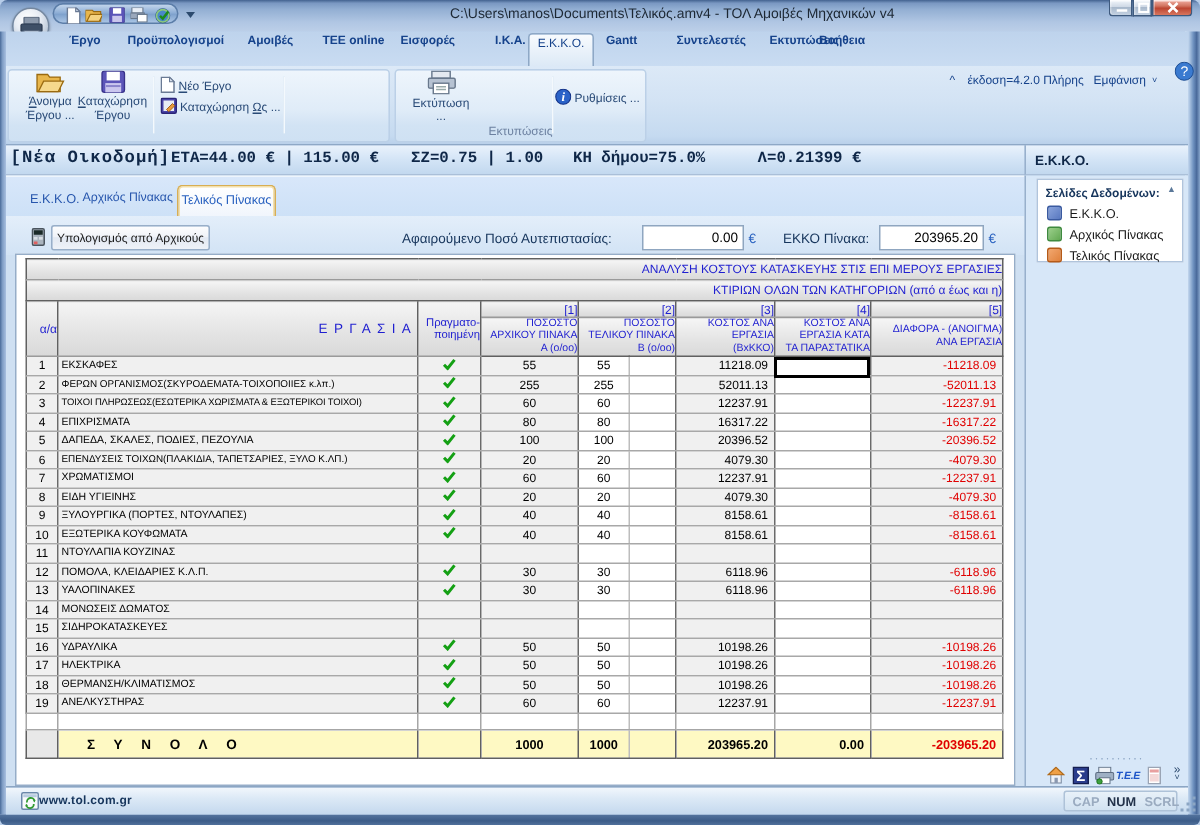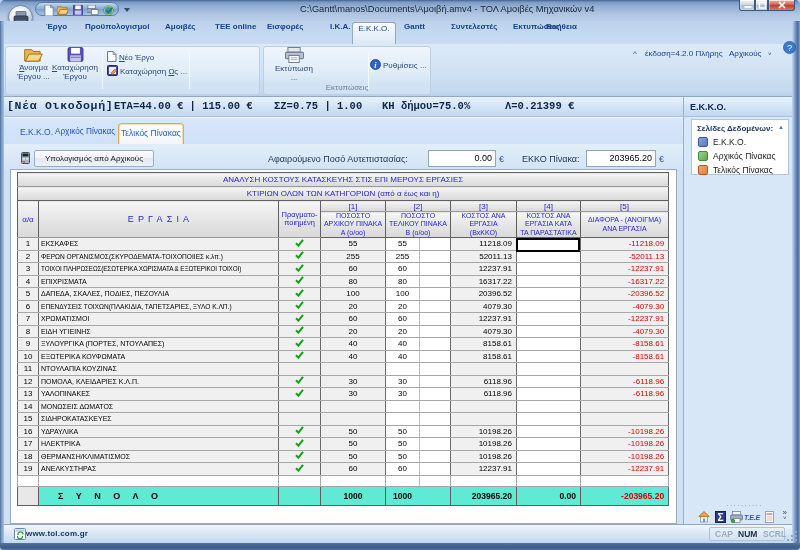--- a/index.html
+++ b/index.html
@@ -81,48 +81,48 @@
   background:linear-gradient(180deg,#d8e7fa 0%,#cde1f7 100%); border-top:1px solid #eef5fc; }
 .ptab { position:absolute; top:9px; font-size:8.5px; color:#2756ad; white-space:nowrap; }
 #ptabactive { position:absolute; left:114px; top:5px; width:66px; height:22px;
   background:linear-gradient(180deg,#ffffff 0%,#f0f5fc 100%);
   border:1px solid #d8ae53; border-bottom:none; border-radius:4px 4px 0 0;
   box-shadow:inset 0 0 0 1px #f3e0ac;
   font-size:8.5px; color:#2a62c0; text-align:center; line-height:19px; }
 
 #ptoolbar { position:absolute; left:0; top:27px; width:679px; height:26px;
   background:linear-gradient(180deg,#e3eefa 0%,#d2e3f5 100%); }
-#calcbtn { position:absolute; left:30px; top:6px; width:120px; height:17px; white-space:nowrap;
+#calcbtn { position:absolute; left:30px; top:6px; width:106px; height:17px; white-space:nowrap;
   border:1px solid #98aec8; border-radius:2px;
   background:linear-gradient(180deg,#fdfdfe 0%,#f0f3f8 45%,#e3e9f2 50%,#eef2f8 100%);
   font-size:8px; color:#1a1a1a; text-align:center; line-height:15px; }
 .plabel { position:absolute; top:10px; font-size:9px; color:#16355c; white-space:nowrap; }
 .pinput { position:absolute; top:6px; height:17px; border:1px solid #8fa6c0; background:#fff;
   font-size:9px; color:#000; text-align:right; line-height:15px; padding-right:3px; }
 .euro { position:absolute; top:10px; font-size:9px; color:#2a62c0; }
 
 
 #canvas { position:absolute; left:6px; top:52px; width:667px; height:355px; background:#fff; border:1px solid #96adc8; }
 
 
 table { border-collapse:collapse; table-layout:fixed; position:absolute; left:6px; top:2px; width:651px; }
 td { overflow:hidden; white-space:nowrap; font-size:8px; color:#000; padding:0; vertical-align:middle; }
-tr.hd td { background:linear-gradient(180deg,#f5f5f5 0%,#e3e3e3 60%,#d9d9d9 100%); color:#1f1fd0; text-align:center; }
+tr.hd td { background:linear-gradient(180deg,#f5f5f5 0%,#e3e3e3 60%,#d9d9d9 100%); color:#1f1fd0; text-align:right; }
 tr.toprow td { border:1px solid #606060; height:14px; font-size:8px; }
 tr.numrow td { border:1px solid #606060; border-bottom:1px solid #9a9a9a; height:11px; }
 tr.descrow td { border:1px solid #606060; border-top:none; font-size:7px; line-height:8.4px; height:25px; }
 tr.data { height:12.5px; }
 tr.data td { border-left:1px solid #6a6a6a; border-right:1px solid #6a6a6a; border-top:1px solid #a8a8a8; border-bottom:1px solid #a8a8a8; }
 td.ro { background:#f0f0f0; }
 td.wh { background:#fff; }
 td.c { text-align:center; }
 td.r { text-align:right; padding-right:4px; }
 td.red { color:#e00000; }
 td.eg { padding-left:2px; font-size:7px; }
-tr.sum td { border:1px solid #606060; background:#5eead4; font-weight:bold; height:19px; font-size:8.5px; }
+tr.sum td { border:1px solid #606060; background:#fef9c3; font-weight:bold; height:19px; font-size:8.5px; }
 tr.gap td { background:#fff; border:1px solid #a6a6a6; height:11px; }
 #selcell { position:absolute; border:2px solid #000; background:#fff; left:505px; top:68px; width:64px; height:14px; }
 
 
 #panel { left:683px; top:117px; width:109px; height:407px; background:#d7e7f8; border-left:1px solid #98b0cc; }
 #pgbox { position:absolute; left:7px; top:2px; width:98px; height:56px; background:#fff; border:1px solid #b0c4dc; }
 #pgbox .hdr { position:absolute; left:5px; top:4px; font-size:8px; font-weight:bold; color:#16355c; }
 #pgbox .up { position:absolute; right:4px; top:4px; font-size:6px; color:#5a7899; }
 .pgitem { position:absolute; left:6px; width:92px; height:11px; font-size:8.5px; color:#1a1a1a; line-height:11px; white-space:nowrap; }
 .sq { position:absolute; left:0; top:0; width:10px; height:10px; border-radius:2px; }
@@ -147,21 +147,21 @@
 #grip { position:absolute; left:782px; top:5px; width:12px; height:12px; }
 </style>
 </head>
 <body>
 
 <div class="abs" id="titlebar"></div>
 <div class="abs" id="frameL"></div>
 <div class="abs" id="frameR"></div>
 <div class="abs" id="frameB"></div>
 
-<div class="abs" id="title">C:\Gantt\manos\Documents\Αμοιβή.amv4 - ΤΟΛ Αμοιβές Μηχανικών v4</div>
+<div class="abs" id="title">C:\Users\manos\Documents\Τελικός.amv4 - ΤΟΛ Αμοιβές Μηχανικών v4</div>
 
 <div class="abs" id="winbtns">
   <div class="wbtn" id="wmin">
       <svg width="16" height="11">
         <line x1="4.5" y1="7" x2="11.5" y2="7" stroke="#fff" stroke-width="1.8"></line>
       </svg>
     </div>
   <div class="wbtn" id="wmax">
       <svg width="13" height="11">
         <rect x="3.5" y="2.5" width="6" height="5.5" fill="none" stroke="#fff" stroke-width="1.4"></rect>
@@ -219,21 +219,21 @@
   <div id="tabactive" style="left:348px;width:44px">Ε.Κ.Κ.Ο.</div>
   <div class="rtab" style="left:400px">Gantt</div>
   <div class="rtab" style="left:447px">Συντελεστές</div>
   <div class="rtab" style="left:509px">Εκτυπώσεις</div>
   <div class="rtab" style="left:542px">Βοήθεια</div>
 </div>
 
 <div class="abs" id="ribbon">
   <div class="trr" style="left:629px">^</div>
     <div class="trr" style="left:641px">έκδοση=4.2.0 Πλήρης</div>
-    <div class="trr" style="left:725px">Αρχικούς</div>
+    <div class="trr" style="left:725px">Εμφάνιση</div>
     <div class="trr" style="left:764px;font-size:6px">˅</div>
   <svg style="position:absolute;left:779px;top:-3px" width="13" height="13" viewBox="0 0 14 14">
       <circle cx="7" cy="7" r="6.5" fill="#3a7ad0"></circle>
       <circle cx="7" cy="7" r="6.5" fill="none" stroke="#1a4a90" stroke-width="0.7"></circle>
       <text x="7" y="10.5" text-anchor="middle" font-size="10" fill="#fff" font-family="Liberation Sans">?</text>
     </svg>
   <div class="rgroup" style="left:1px;width:255px">
     <div class="rsep" style="left:96px"></div>
     <div class="rsep" style="left:183px"></div>
     <div class="bigbtn" style="left:4px;width:47px">

